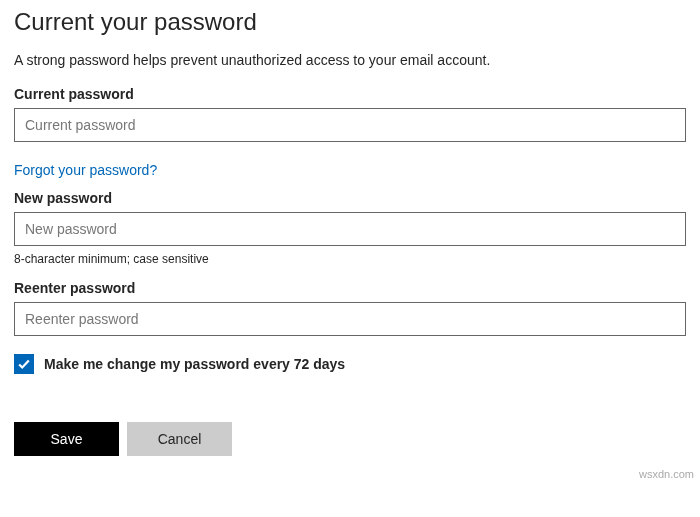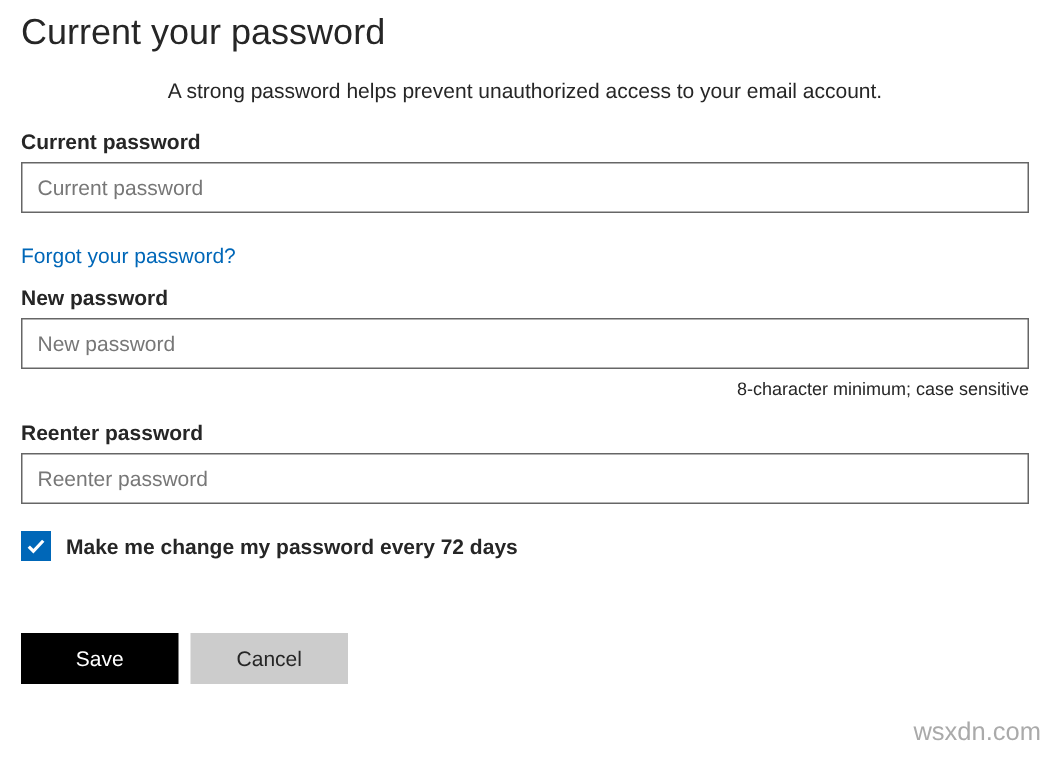--- a/index.html
+++ b/index.html
@@ -13,21 +13,20 @@
     .heading {
       font-size: 24px;
       font-weight: 400;
       color: #262626;
       margin-bottom: 16px;
     }
     .description {
       font-size: 14px;
       color: #262626;
       margin-bottom: 18px;
-      text-align: center;
     }
     .label {
       font-size: 14px;
       font-weight: 600;
       color: #262626;
       display: block;
       margin-bottom: 6px;
     }
     .text-input {
       width: 100%;
@@ -48,21 +47,20 @@
       display: inline-block;
       margin-top: 14px;
       margin-bottom: 12px;
       cursor: pointer;
     }
     .hint {
       font-size: 12px;
       color: #262626;
       margin-top: 6px;
       margin-bottom: 14px;
-      text-align: right;
     }
     .checkbox-row {
       display: flex;
       align-items: center;
       gap: 10px;
       margin-top: 18px;
       margin-bottom: 48px;
     }
     .cb {
       width: 20px; height: 20px;
@@ -80,22 +78,22 @@
       border: none;
       font-family: inherit;
       font-size: 14px;
       cursor: pointer;
     }
     .btn-primary { background: #000000; color: #fff; }
     .btn-secondary { background: #ccc; color: #262626; }
     .watermark {
       position: fixed;
       right: 6px;
-      bottom: 19px;
-      font-size: 17px;
+      bottom: 37px;
+      font-size: 11px;
       color: #aaa;
     }
   </style>
 </head>
 <body>
 
 
 
 <h1 class="heading">Current your password</h1>
 

